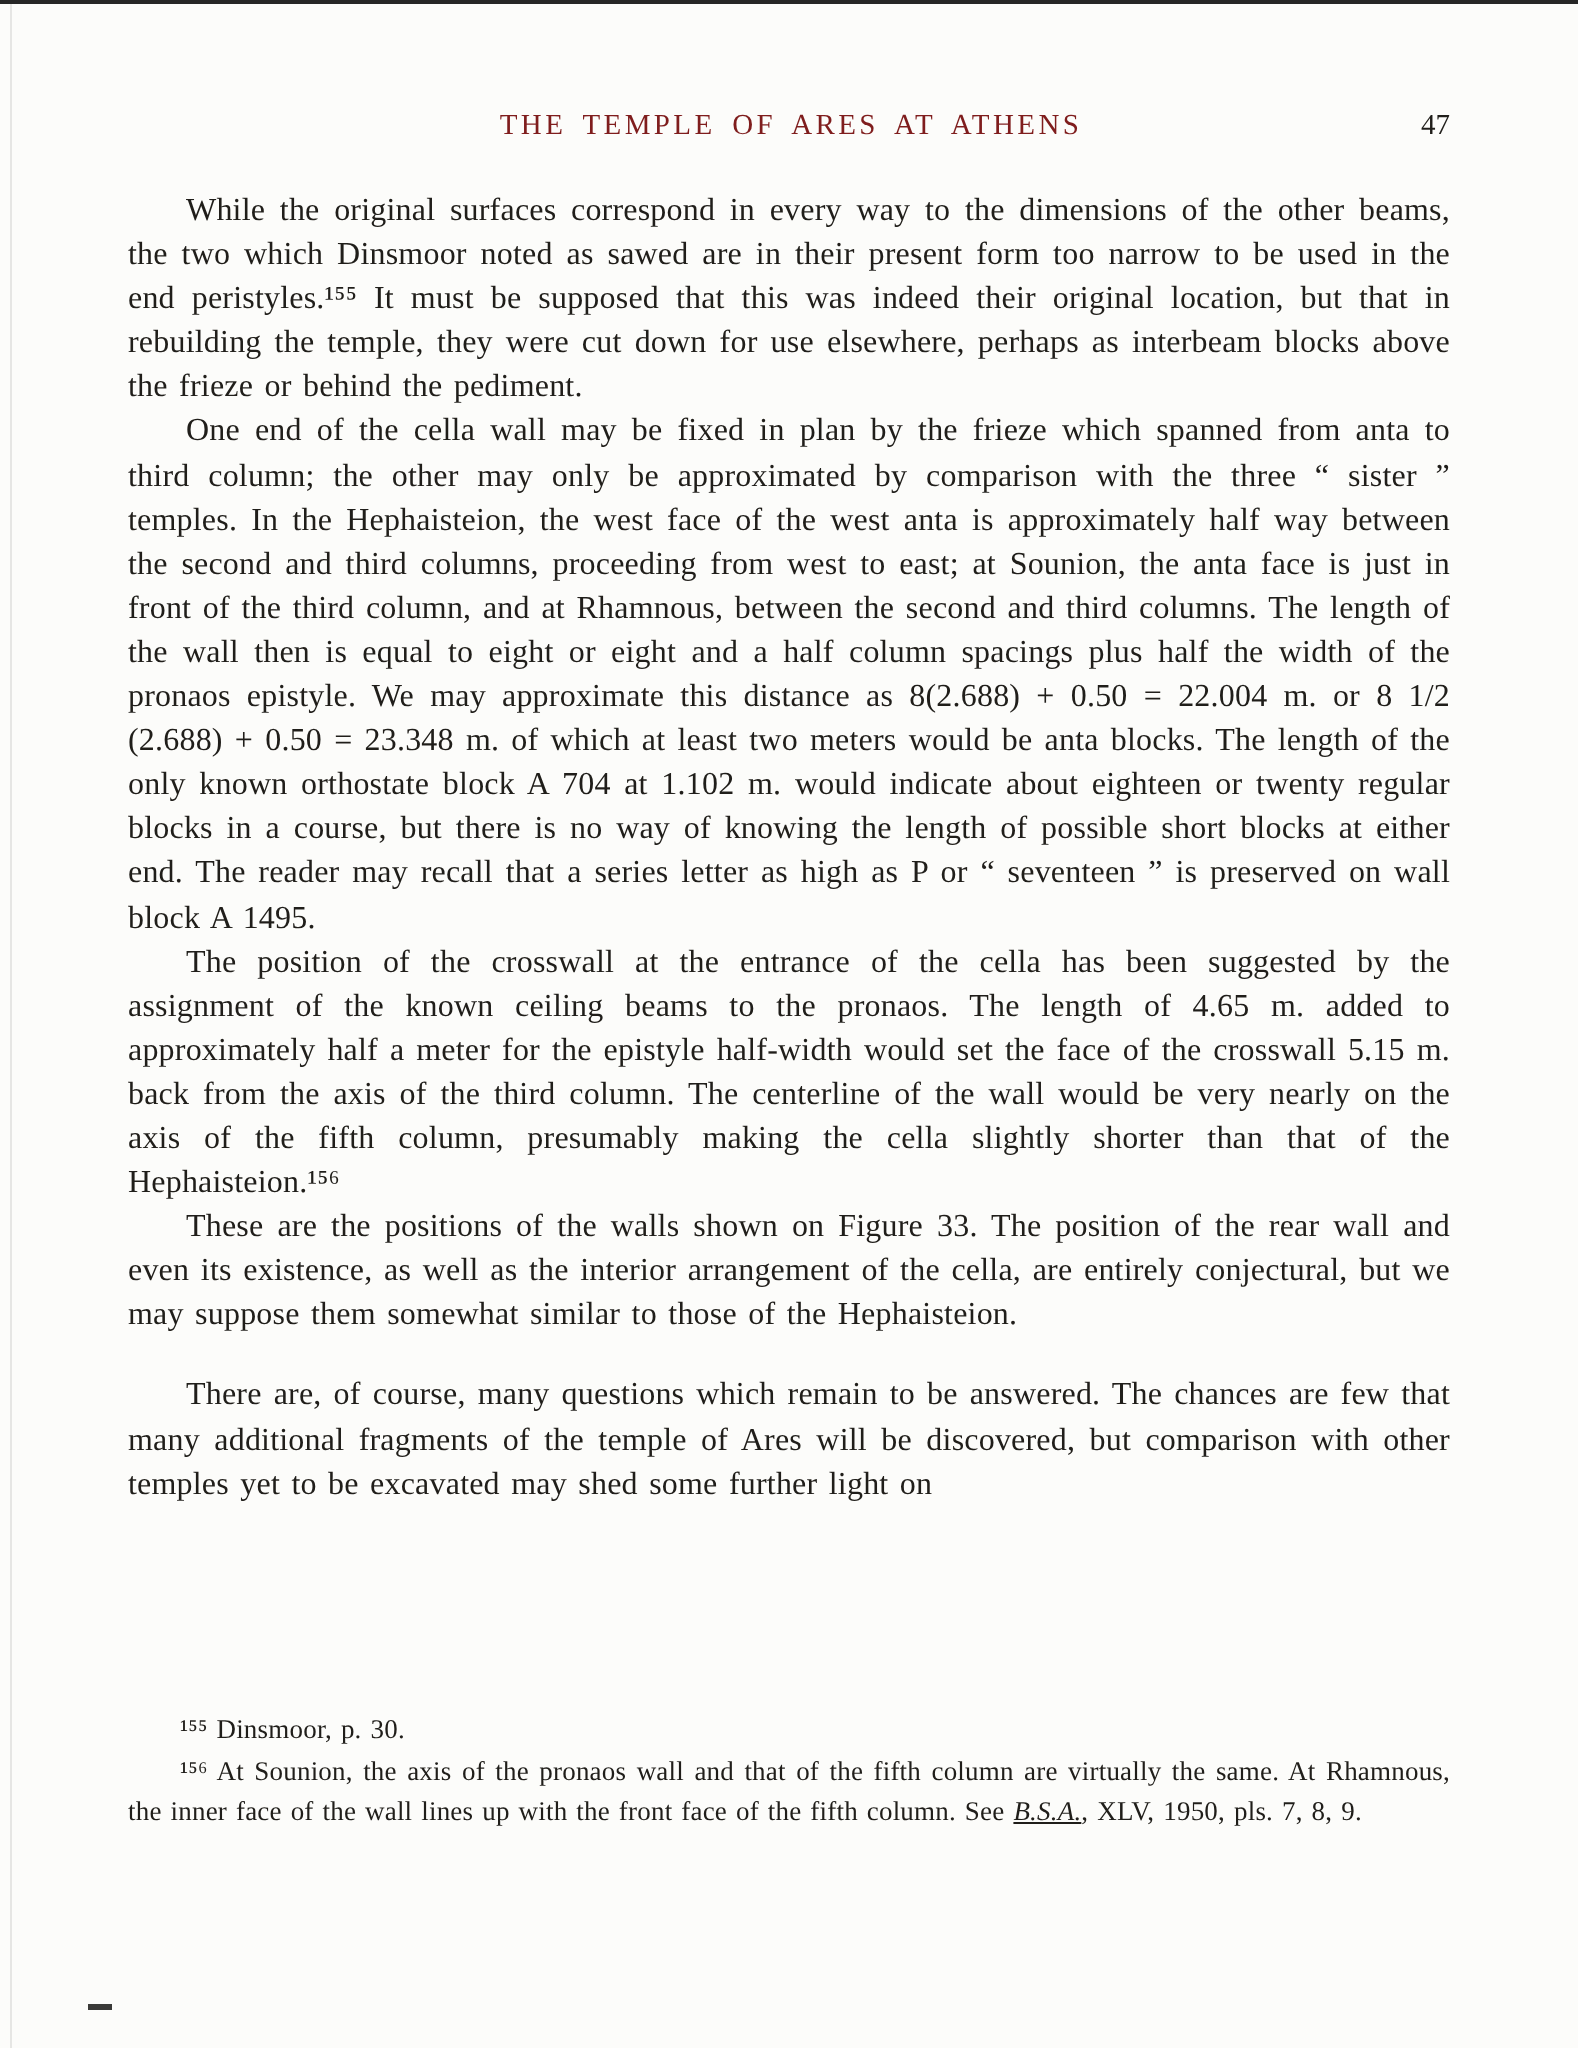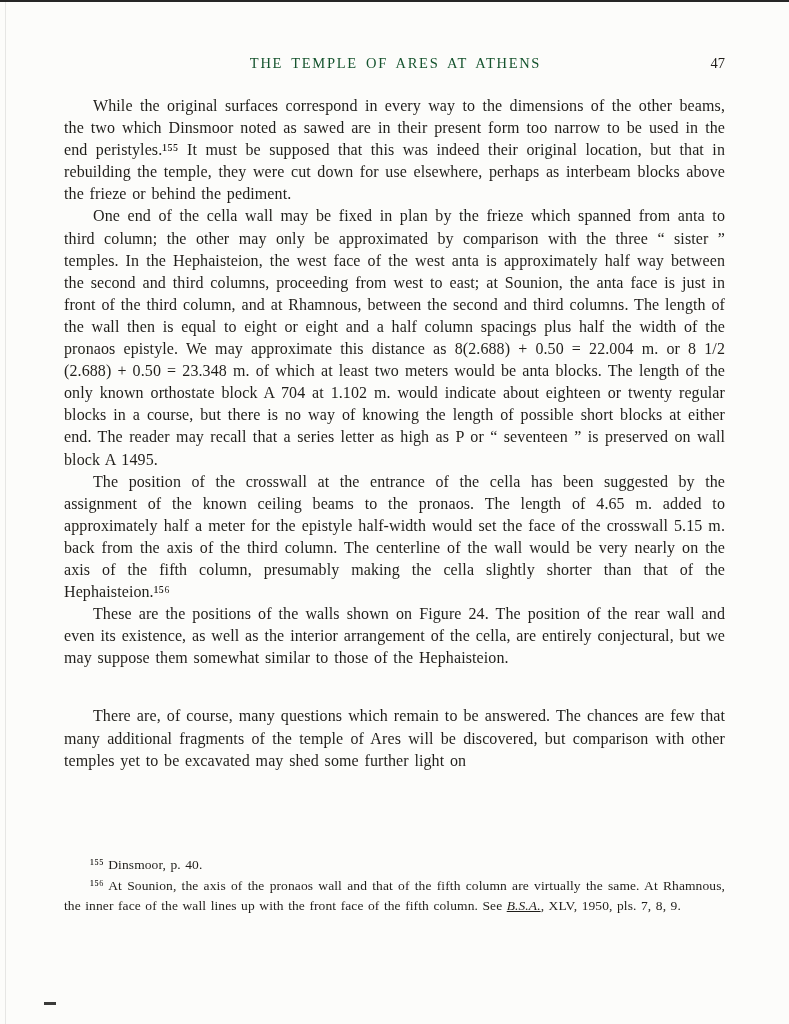--- a/index.html
+++ b/index.html
@@ -39,21 +39,21 @@
     position: absolute;
     top: 55px; left: 64px; right: 62px;
     height: 20px;
   }
   .running-title {
     display: block;
     text-align: center;
     font-size: 14.5px;
     letter-spacing: 1.7px;
     word-spacing: 3px;
-    color: #14532d;
+    color: #7f1d1d;
   }
   .page-number {
     position: absolute;
     right: 2px; top: 0;
     font-size: 14.5px;
   }
   .body-text {
     position: absolute;
     top: 95px; left: 64px;
     width: 661px;
@@ -64,21 +64,21 @@
     line-height: 22.1px;
     text-align: justify;
     text-indent: 29px;
     letter-spacing: 0.1px;
     word-spacing: 1.6px;
   }
   .body-text p.noindent {
     text-indent: 0;
   }
   .body-text p.spaced {
-    margin-top: 36px;
+    margin-top: 18px;
   }
   .footnotes {
     position: absolute;
     top: 855px; left: 64px;
     width: 661px;
   }
   .footnotes p {
     margin: 0;
     font-size: 13.5px;
     line-height: 20.6px;
@@ -103,22 +103,22 @@
 
   <div class="page-header">
     <span class="running-title">THE TEMPLE OF ARES AT ATHENS</span>
     <span class="page-number">47</span>
   </div>
 
   <div class="body-text">
     <p>While the original surfaces correspond in every way to the dimensions of the other beams, the two which Dinsmoor noted as sawed are in their present form too narrow to be used in the end peristyles.¹⁵⁵  It must be supposed that this was indeed their original location, but that in rebuilding the temple, they were cut down for use elsewhere, perhaps as interbeam blocks above the frieze or behind the pediment.</p>
     <p>One end of the cella wall may be fixed in plan by the frieze which spanned from anta to third column; the other may only be approximated by comparison with the three “ sister ” temples.  In the Hephaisteion, the west face of the west anta is approximately half way between the second and third columns, proceeding from west to east; at Sounion, the anta face is just in front of the third column, and at Rhamnous, between the second and third columns.  The length of the wall then is equal to eight or eight and a half column spacings plus half the width of the pronaos epistyle.  We may approximate this distance as 8(2.688) + 0.50 = 22.004 m. or 8 1/2 (2.688) + 0.50 = 23.348 m. of which at least two meters would be anta blocks.  The length of the only known orthostate block A 704 at 1.102 m. would indicate about eighteen or twenty regular blocks in a course, but there is no way of knowing the length of possible short blocks at either end.  The reader may recall that a series letter as high as P or “ seventeen ” is preserved on wall block A 1495.</p>
     <p>The position of the crosswall at the entrance of the cella has been suggested by the assignment of the known ceiling beams to the pronaos.  The length of 4.65 m. added to approximately half a meter for the epistyle half-width would set the face of the crosswall 5.15 m. back from the axis of the third column.  The centerline of the wall would be very nearly on the axis of the fifth column, presumably making the cella slightly shorter than that of the Hephaisteion.¹⁵⁶</p>
-    <p>These are the positions of the walls shown on Figure 24.  The position of the rear wall and even its existence, as well as the interior arrangement of the cella, are entirely conjectural, but we may suppose them somewhat similar to those of the Hephaisteion.</p>
+    <p>These are the positions of the walls shown on Figure 33.  The position of the rear wall and even its existence, as well as the interior arrangement of the cella, are entirely conjectural, but we may suppose them somewhat similar to those of the Hephaisteion.</p>
     <p class="spaced">There are, of course, many questions which remain to be answered.  The chances are few that many additional fragments of the temple of Ares will be discovered, but comparison with other temples yet to be excavated may shed some further light on</p>
   </div>
 
   <div class="footnotes">
-    <p>¹⁵⁵ Dinsmoor, p. 40.</p>
+    <p>¹⁵⁵ Dinsmoor, p. 30.</p>
     <p><span>¹⁵⁶ At Sounion, the axis of the pronaos wall and that of the fifth column are virtually the same.  At Rhamnous, the inner face of the wall lines up with the front face of the fifth column.  See </span><i>B.S.A.</i><span>, XLV, 1950, pls. 7, 8, 9.</span></p>
   </div>
 
 </div>
 
 </body></html>

